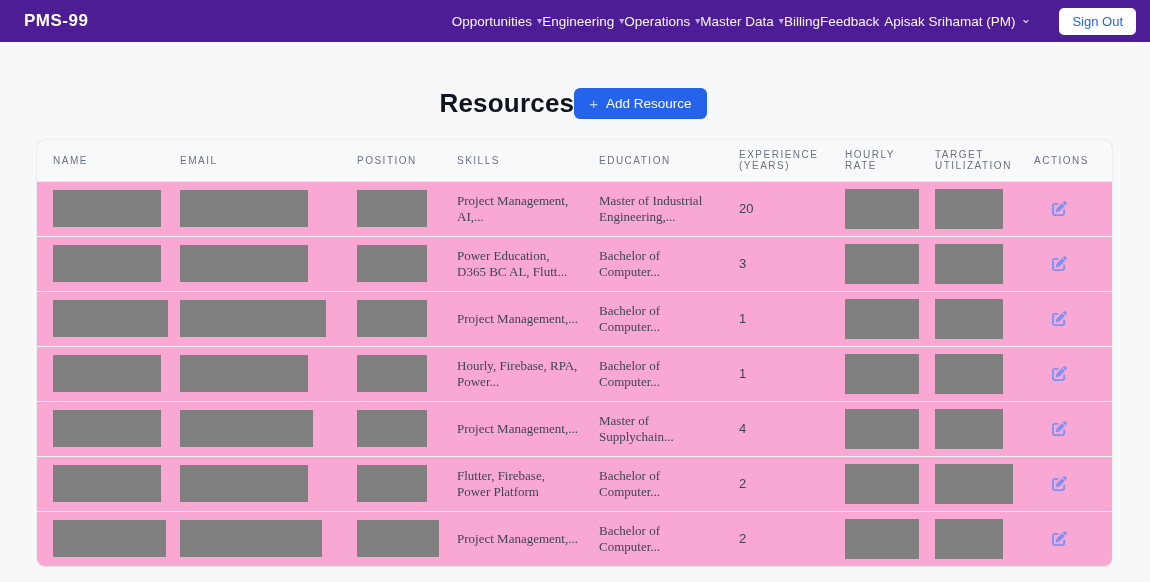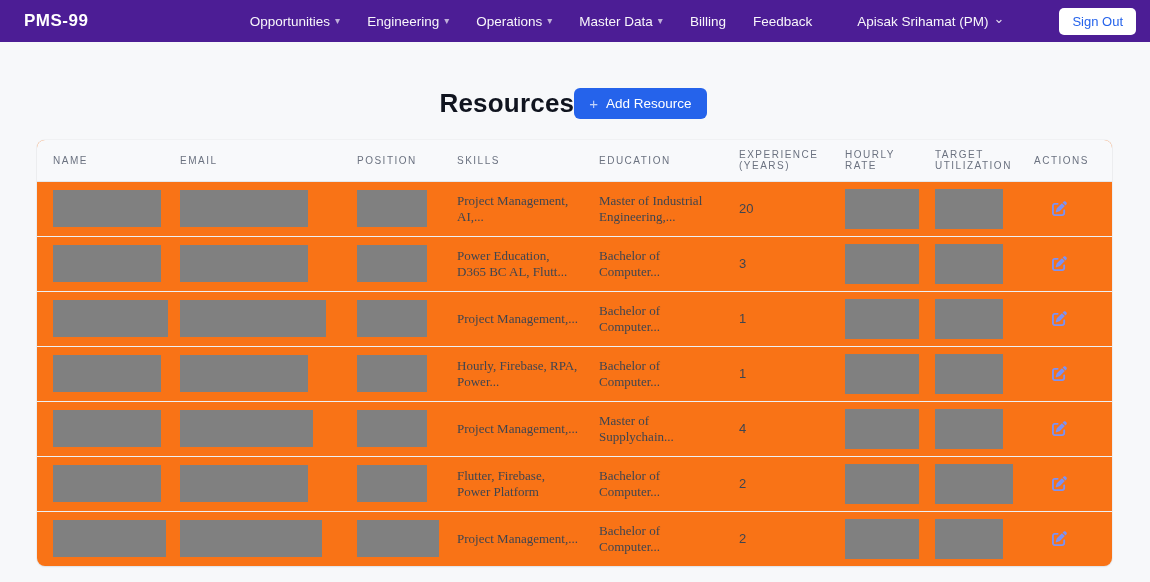--- a/index.html
+++ b/index.html
@@ -22,37 +22,36 @@
   .brand {
     font-size: 17px;
     font-weight: 700;
     letter-spacing: .5px;
     color: #fff;
     cursor: pointer;
   }
   .nav-links {
     margin-left: auto;
     display: flex;
-    gap: 27px;
   }
   .nav-item {
     font-size: 13.5px;
     color: rgba(255,255,255,.96);
     cursor: pointer;
     display: flex;
     align-items: center;
     gap: 5px;
     white-space: nowrap;
   }
   .caret {
     font-size: 10px;
     color: rgba(255,255,255,.65);
     line-height: 1;
   }
-  .user-menu { margin-left: 18px; }
+  .user-menu { margin-left: 5px; }
   .chev {
     font-size: 13px;
     color: rgba(255,255,255,.85);
     line-height: .6;
     position: relative;
     top: -2px;
   }
   .signout-btn {
     margin-left: 28px;
     background: #fff;
@@ -96,21 +95,21 @@
   }
   .add-btn .plus {
     color: rgba(255,255,255,.72);
     font-size: 15px;
     line-height: 1;
   }
 
   
   .table-card {
     margin: 21px 6px 0 5px;
-    background: #f97316;
+    background: #f9a8d4;
     border-radius: 8px;
     box-shadow: 0 1px 2px rgba(16,24,40,.07), 0 0 0 1px rgba(16,24,40,.03);
     overflow: hidden;
   }
   table {
     width: 100%;
     border-collapse: collapse;
     table-layout: fixed;
   }
   col.c-name   { width: 133px; }

